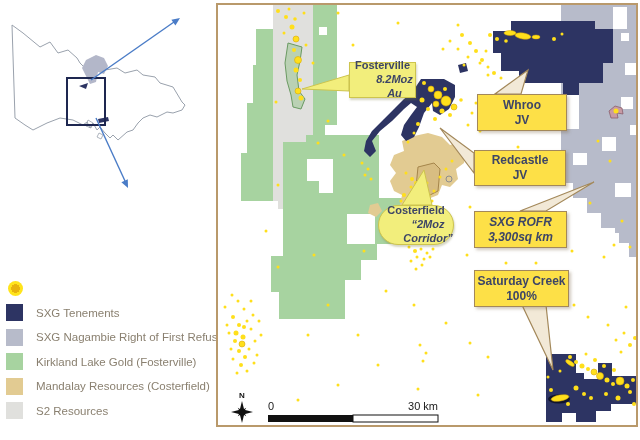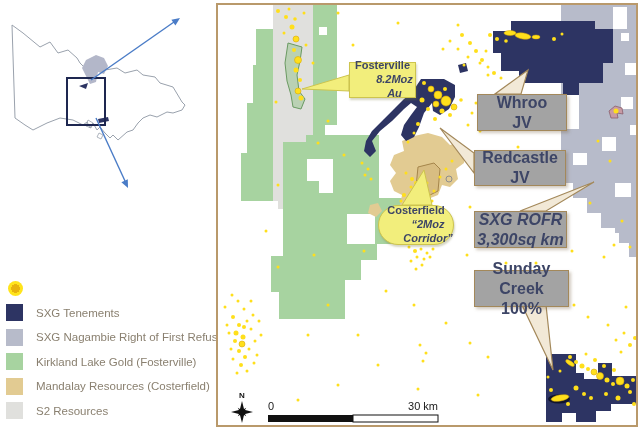--- a/index.html
+++ b/index.html
@@ -16,22 +16,22 @@
   .sw-lav{background:#b7bbca;}
   .sw-green{background:#a7d3a0;}
   .sw-tan{background:#e2cb92;}
   .sw-gray{background:#e0e0dd;}
   .legend-label{font-size:11.5px;color:#8a8070;white-space:nowrap;}
   .map-panel{position:absolute;left:216px;top:3px;width:418px;height:420px;
              border:2px solid #b9996b;background:#fff;}
   .callout{position:absolute;display:flex;flex-direction:column;justify-content:center;
            text-align:center;line-height:1.25;color:#3d4566;
            font-weight:600;z-index:5;}
-  .callout.cream{background:#a3a3a3;border:1.5px solid #a3885a;
-                 box-shadow:2px 2px 3px rgba(120,100,70,.35);font-size:16px;}
+  .callout.cream{background:#fde047;border:1.5px solid #a3885a;
+                 box-shadow:2px 2px 3px rgba(120,100,70,.35);font-size:12px;}
   .callout.yellow{background:#f2ee7c;border:1.2px solid #cdc44e;
                   box-shadow:1px 2px 2px rgba(120,120,60,.3);font-size:11px;}
   .it{font-style:italic;margin-left:24px;}
   .co-fosterville{left:349px;top:62px;width:65px;height:34px;}
   .co-whroo{left:477px;top:94px;width:88px;height:35px;}
   .co-redcastle{left:474px;top:150px;width:90px;height:34px;}
   .co-costerfield{left:378px;top:205px;width:74px;height:38px;font-size:10.5px;border-radius:20px;}
   .co-sxg{left:474px;top:211px;width:91px;height:35px;font-style:italic;}
   .co-sunday{left:474px;top:270px;width:93px;height:35px;}
 </style>
@@ -397,15 +397,15 @@
 </div>
 <div class="callout yellow co-costerfield">
   <span>Costerfield</span>
   <span class="it">“2Moz Corridor”</span>
 </div>
 <div class="callout cream co-sxg">
   <span>SXG ROFR</span>
   <span>3,300sq km</span>
 </div>
 <div class="callout cream co-sunday">
-  <span>Sunday Creek</span>
+  <span>Saturday Creek</span>
   <span>100%</span>
 </div>
 
 </body></html>

